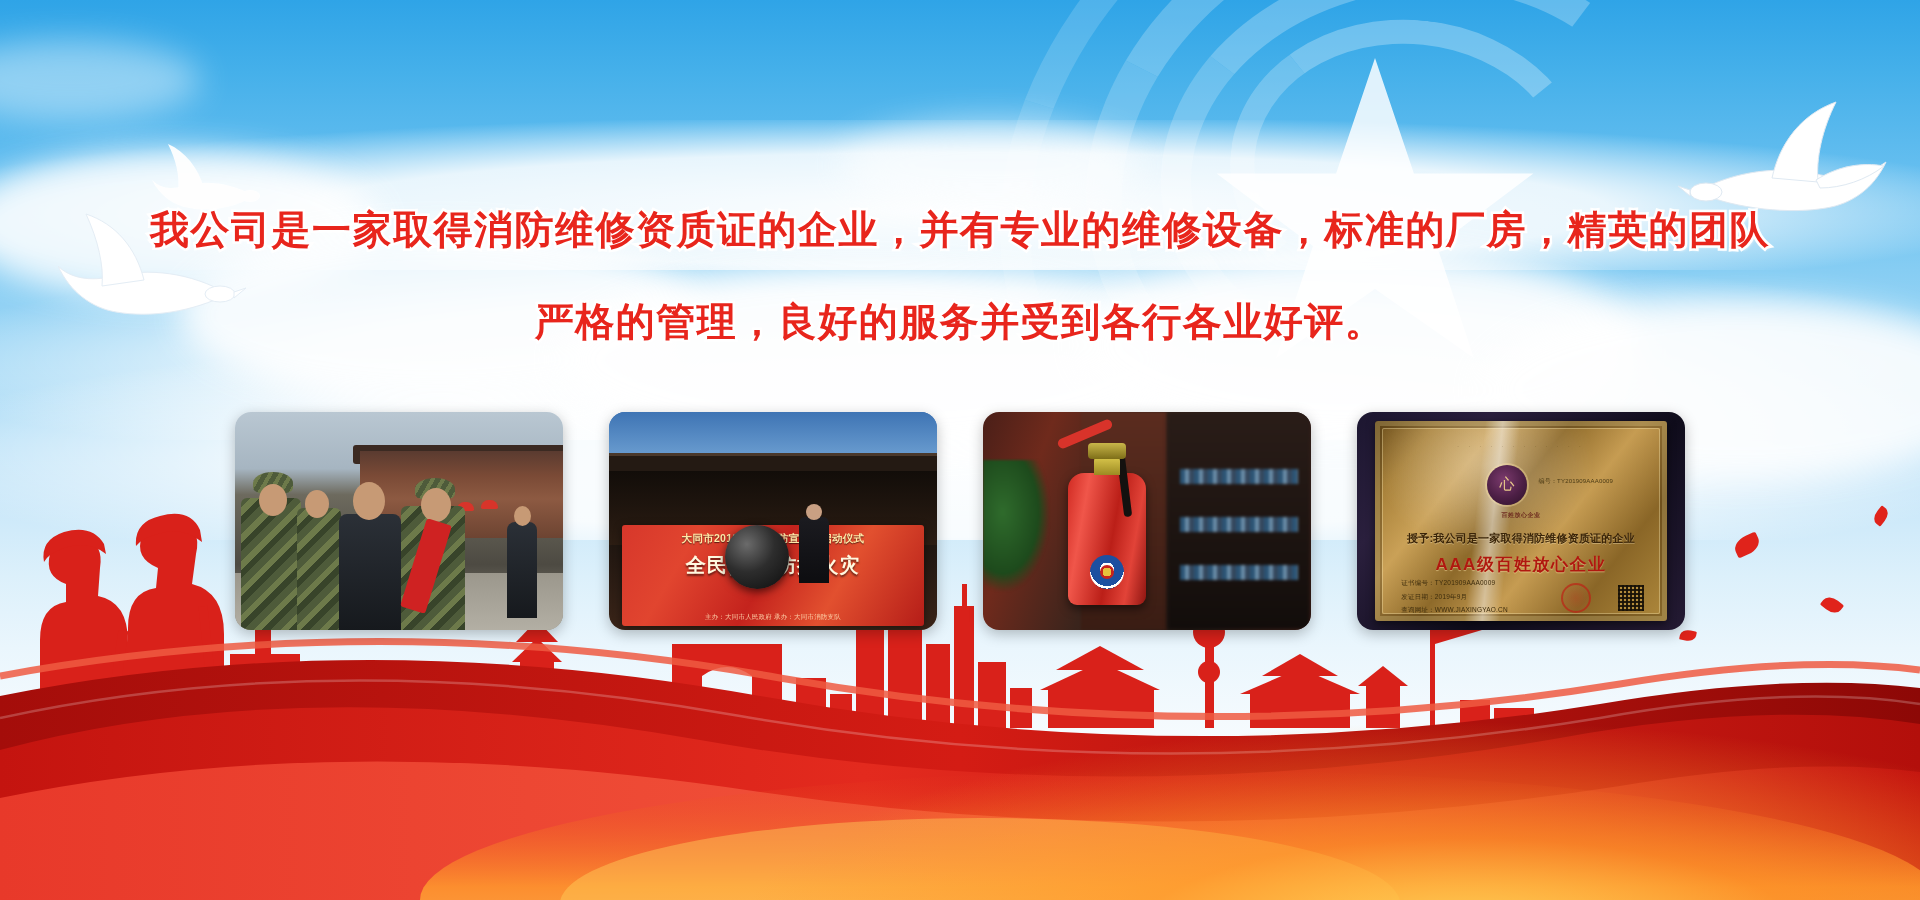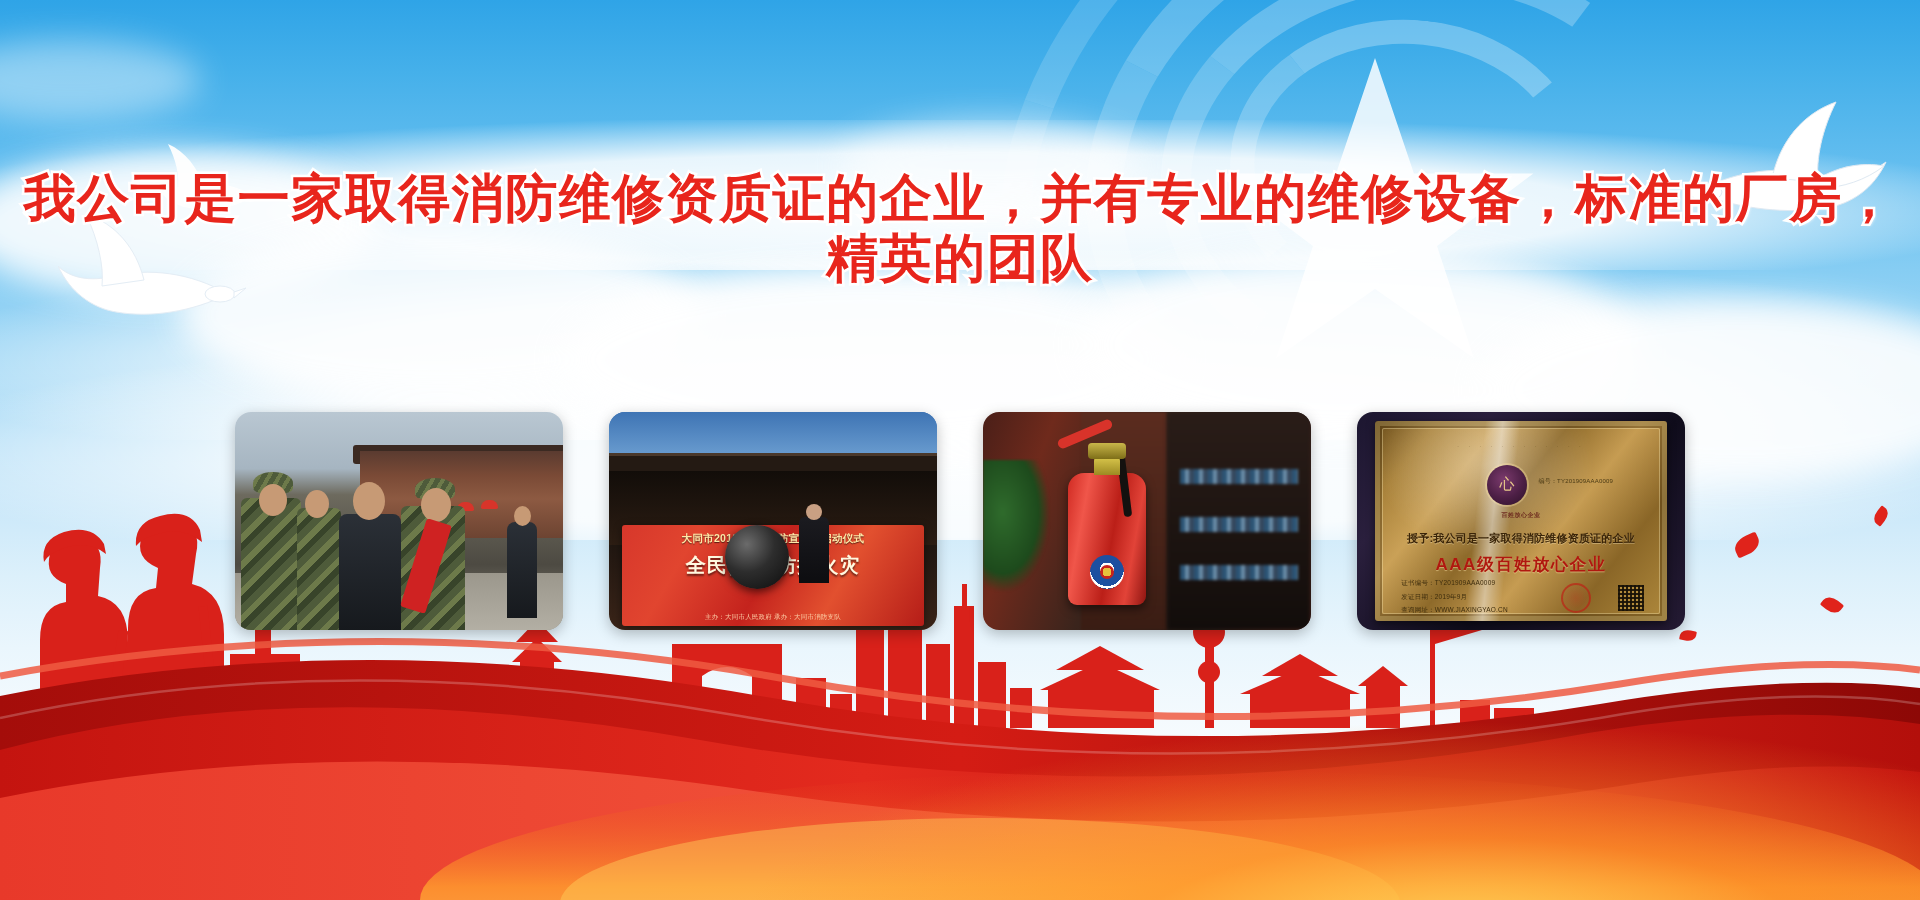--- a/index.html
+++ b/index.html
@@ -62,30 +62,31 @@
 
   
   #headline {
     position: absolute;
     top: 168px; left: 0; right: 0;
     text-align: center;
     z-index: 30;
   }
   #headline .line {
     display: block;
-    font-size: 52px;
+    font-size: 39px;
     font-weight: bold;
     letter-spacing: 1.5px;
     line-height: 60px;
     color: #e8251c;
     -webkit-text-stroke: 5px #ffffff;
     paint-order: stroke fill;
     text-shadow:
        0 0 2px rgba(255,255,255,.9),
        2px 2px 3px rgba(255,255,255,.75);
+    margin-top: 32px;
   }
 
   
   #photos {
     position: absolute;
     top: 412px; left: 0; right: 0;
     display: flex;
     justify-content: center;
     gap: 46px;
     z-index: 25;
@@ -291,20 +292,21 @@
   <svg class="dove" style="top:142px;left:152px;width:120px;height:86px;opacity:.95;" viewBox="0 0 120 86">
     <g fill="#ffffff">
       <path d="M102 54 C78 40 52 38 32 44 C18 48 8 46 0 38 C8 54 22 64 38 66 C58 70 82 66 102 54 Z"></path>
       <path d="M52 46 C46 26 34 10 16 2 C24 18 28 34 26 50 Z"></path>
       <ellipse cx="98" cy="54" rx="10" ry="6"></ellipse>
     </g>
   </svg>
 
   <div id="headline">
     <span class="line">我公司是一家取得消防维修资质证的企业，并有专业的维修设备，标准的厂房，精英的团队</span>
+    <span class="line">严格的管理，良好的服务并受到各行各业好评。</span>
   </div>
 
   <div id="photos">
 
     <div class="photo p1">
       <div class="roof"></div>
       <div class="bldg"></div>
       <div class="plaza"></div>
       <div class="redcap" style="left:196px;top:84px;"></div>
       <div class="redcap" style="left:222px;top:90px;"></div>

